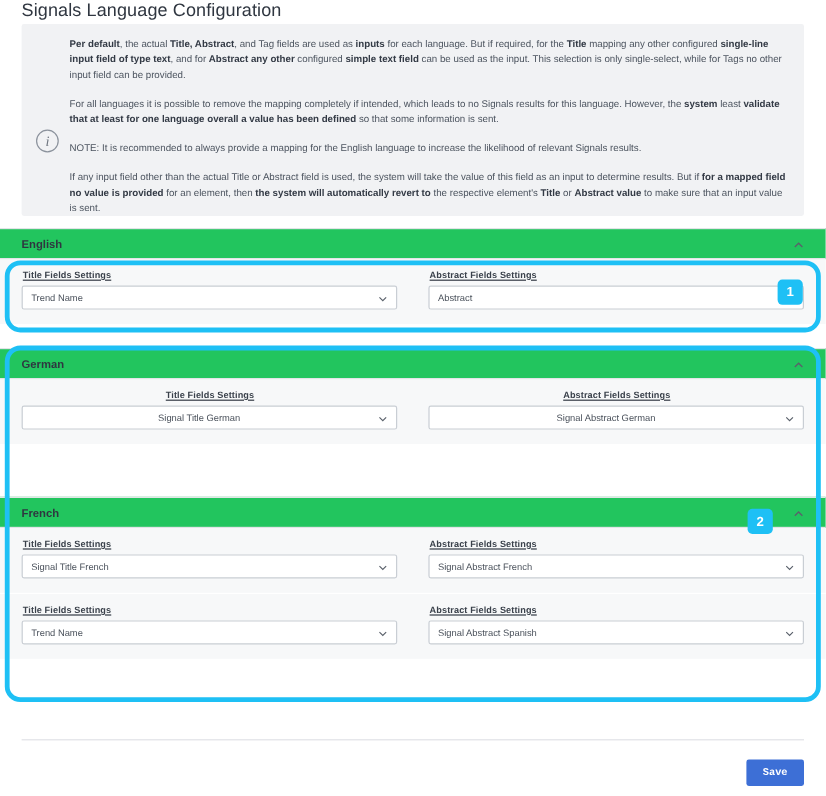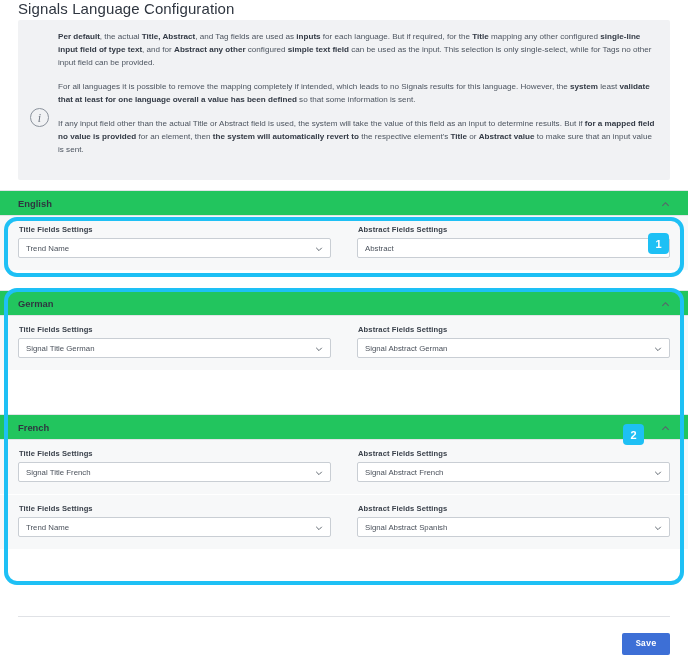--- a/index.html
+++ b/index.html
@@ -51,21 +51,21 @@
   }
   .chev-up{
     position:absolute;right:18px;top:9px;width:9px;height:9px;
   }
   .chev-up svg{display:block;}
 
   .sec-body{
     position:relative;height:auto;background:#f7f8f9;
     padding:9px 18px 12px 18px;box-sizing:border-box;
   }
-  .fields-row{display:flex;gap:26px;}
+  .fields-row{display:flex;gap:26px;text-decoration:underline;}
   .field{flex:1;min-width:0;position:relative;}
   .field-label{
     font-size:7.6px;font-weight:bold;color:#3a414b;
     margin:0 0 4px 1px;display:block;letter-spacing:.1px;
   }
   .select-box{
     position:relative;height:20px;background:#ffffff;
     border:1px solid #c9ced4;border-radius:2px;box-sizing:border-box;
   }
   .select-value{
@@ -109,20 +109,21 @@
 
 <div class="page">
 
   <div class="page-title">Signals Language Configuration</div>
 
   <div class="info-panel">
     <div class="info-icon">i</div>
     <div class="info-body" id="info-body">
         <p><b>Per default</b><span>, the actual </span><b>Title, Abstract</b><span>, and Tag fields are used as </span><b>inputs</b><span> for each language. But if required, for the </span><b>Title</b><span> mapping any other configured </span><b>single-line input field of type text</b><span>, and for </span><b>Abstract any other</b><span> configured </span><b>simple text field</b><span> can be used as the input. This selection is only single-select, while for Tags no other input field can be provided.</span></p>
         <p><span>For all languages it is possible to remove the mapping completely if intended, which leads to no Signals results for this language. However, the </span><b>system</b><span> least </span><b>validate that at least for one language overall a value has been defined</b><span> so that some information is sent.</span></p>
+        <p><span>NOTE: It is recommended to always provide a mapping for the English language to increase the likelihood of relevant Signals results.</span></p>
         <p><span>If any input field other than the actual Title or Abstract field is used, the system will take the value of this field as an input to determine results. But if </span><b>for a mapped field no value is provided</b><span> for an element, then </span><b>the system will automatically revert to</b><span> the respective element's </span><b>Title</b><span> or </span><b>Abstract value</b><span> to make sure that an input value is sent.</span></p>
       </div>
   </div>
 
   <div class="section" style="top:190px;">
     <div class="sec-head">
       <span class="sec-title">English</span>
       <span class="chev-up">
         <svg viewBox="0 0 10 10" width="9" height="9">
             <path d="M1.5 6.5 L5 3 L8.5 6.5" fill="none" stroke="#5a616b" stroke-width="1.2"></path>
@@ -150,21 +151,21 @@
               <svg viewBox="0 0 10 10" width="8" height="8">
                   <path d="M1.5 3.5 L5 7 L8.5 3.5" fill="none" stroke="#5a616b" stroke-width="1.2"></path>
                 </svg>
             </span>
           </div>
         </div>
       </div>
     </div>
   </div>
 
-  <div class="section" style="top:290px;">
+  <div class="section" style="top:290px;text-align:center;">
     <div class="sec-head">
       <span class="sec-title">German</span>
       <span class="chev-up">
         <svg viewBox="0 0 10 10" width="9" height="9">
             <path d="M1.5 6.5 L5 3 L8.5 6.5" fill="none" stroke="#5a616b" stroke-width="1.2"></path>
           </svg>
       </span>
     </div>
     <div class="sec-body">
       <div class="fields-row">

